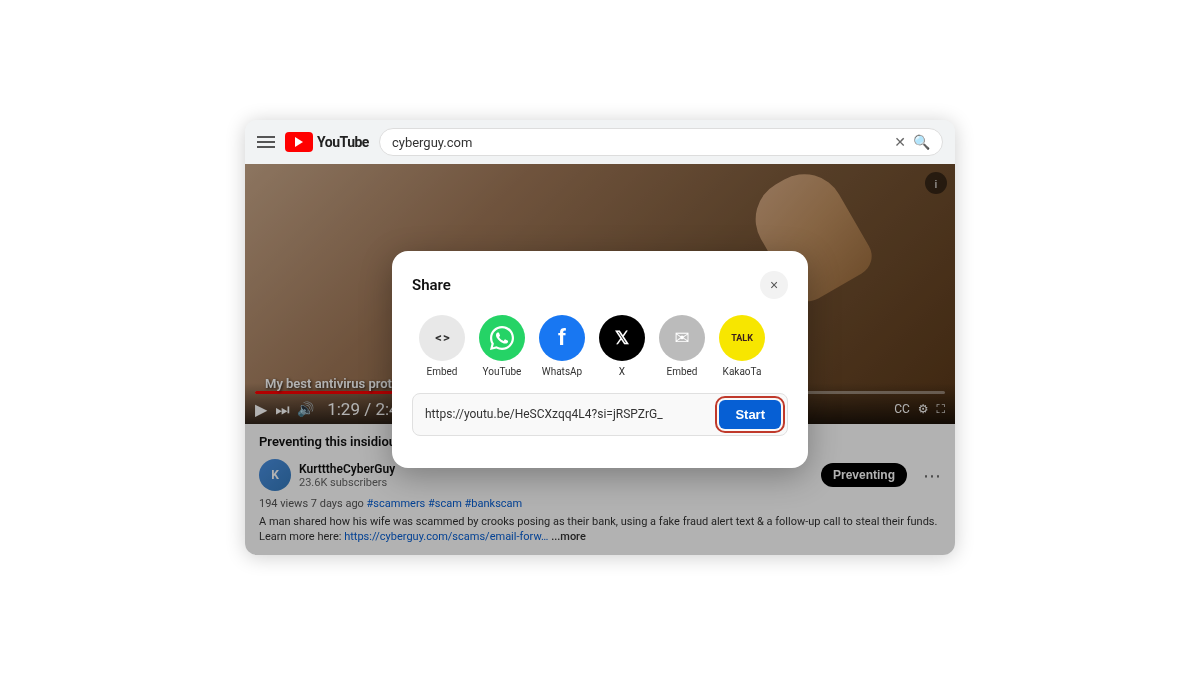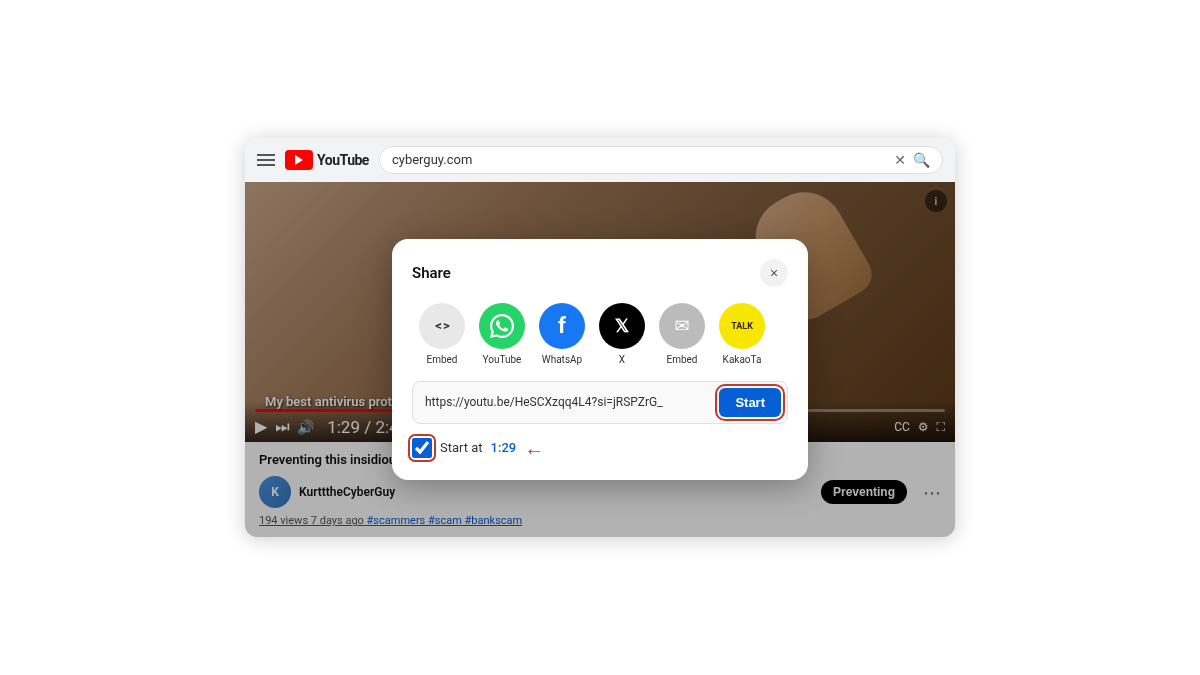--- a/index.html
+++ b/index.html
@@ -267,21 +267,20 @@
       padding: 5px 12px;
       font-size: 12px;
       font-weight: 600;
       cursor: pointer;
     }
 
     .video-stats {
       font-size: 11px;
       color: #555;
       margin-top: 6px;
-      text-decoration: underline;
     }
     .video-tags {
       color: #065fd4;
     }
     .video-description {
       font-size: 11px;
       color: #333;
       margin-top: 4px;
       line-height: 1.4;
     }
@@ -514,28 +513,34 @@
       </div>
     </div>
 
     <div class="video-info">
       <div class="video-title">Preventing this insidious email forwarding scam tha</div>
 
       <div class="channel-row">
         <div class="channel-avatar">K</div>
         <div class="channel-info">
           <div class="channel-name">KurtttheCyberGuy</div>
+          <div class="subscriber-count">23.6K subscribers</div>
         </div>
         <button class="subscribe-btn">Preventing</button>
         <span style="color:#666;font-size:18px;margin-left:8px;cursor:pointer">⋯</span>
       </div>
 
       <div class="video-stats">
         <span>194 views  7 days ago</span>
         <span class="video-tags">#scammers #scam #bankscam</span>
+      </div>
+      <div class="video-description">
+        <span>A man shared how his wife was scammed by crooks posing as their bank, using a fake fraud alert text &amp; a follow-up call to steal their funds. Learn more here:</span>
+        <a class="desc-link">https://cyberguy.com/scams/email-forw…</a>
+        <span class="more-link">...more</span>
       </div>
     </div>
 
     <div class="modal-overlay">
       <div class="share-modal">
 
         <div class="modal-header">
           <span class="modal-title">Share</span>
           <button class="close-btn">×</button>
         </div>
@@ -577,25 +582,17 @@
             <span class="share-icon-label">KakaоTa</span>
           </div>
 
         </div>
 
         <div class="url-row">
           <span class="url-text">https://youtu.be/HeSCXzqq4L4?si=jRSPZrG_</span>
           <button class="copy-btn">Start</button>
         </div>
 
-        <div class="start-at-row">
-          <div class="checkbox-container">
-            <input type="checkbox" class="checkbox-input" checked="" style="">
-          </div>
-          <span class="start-at-label">Start at</span>
-          <span class="start-time">1:29</span>
-          <span class="arrow-indicator">←</span>
-        </div>
 
       </div>
     </div>
   </div>
 </div>
 
 </body></html>

